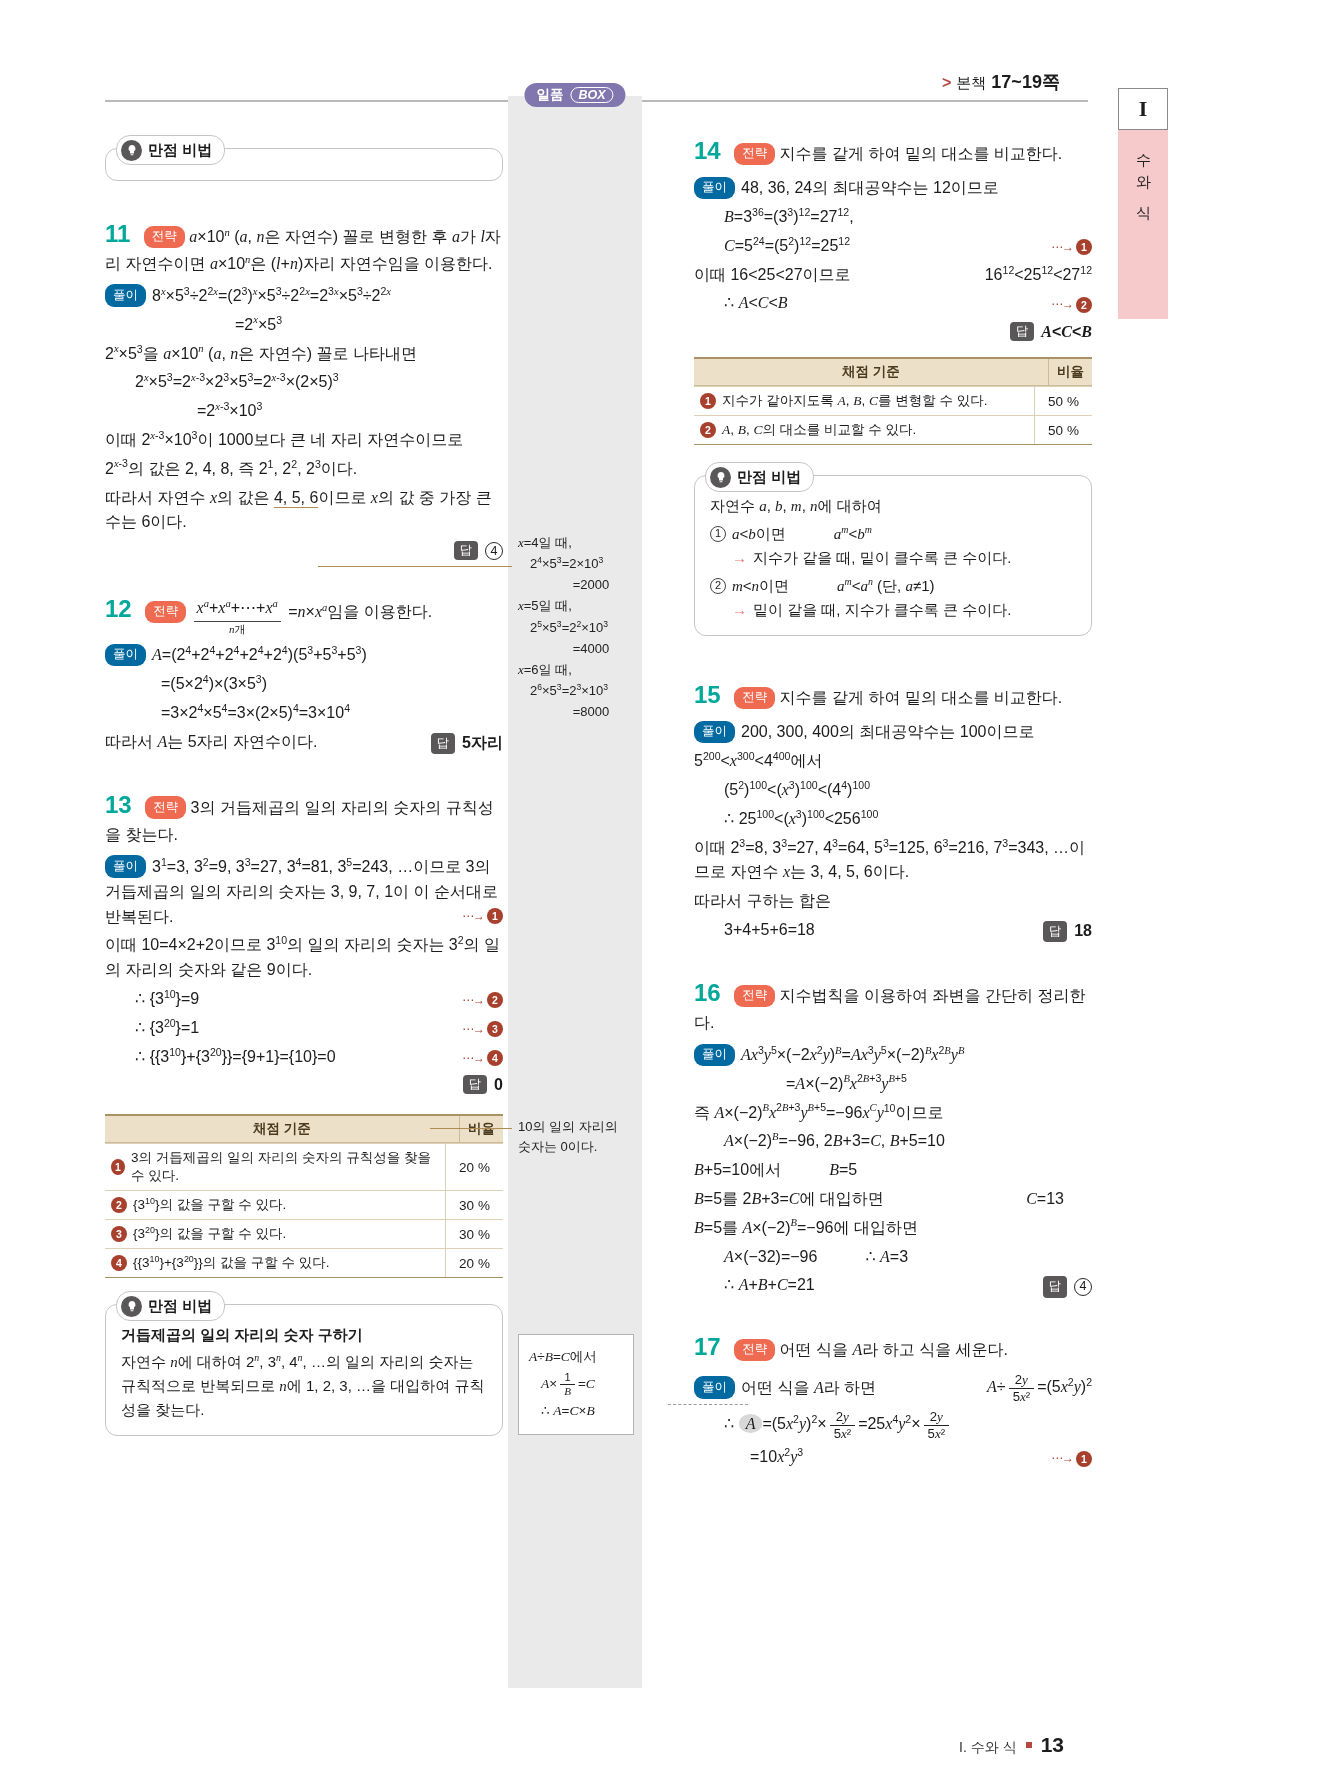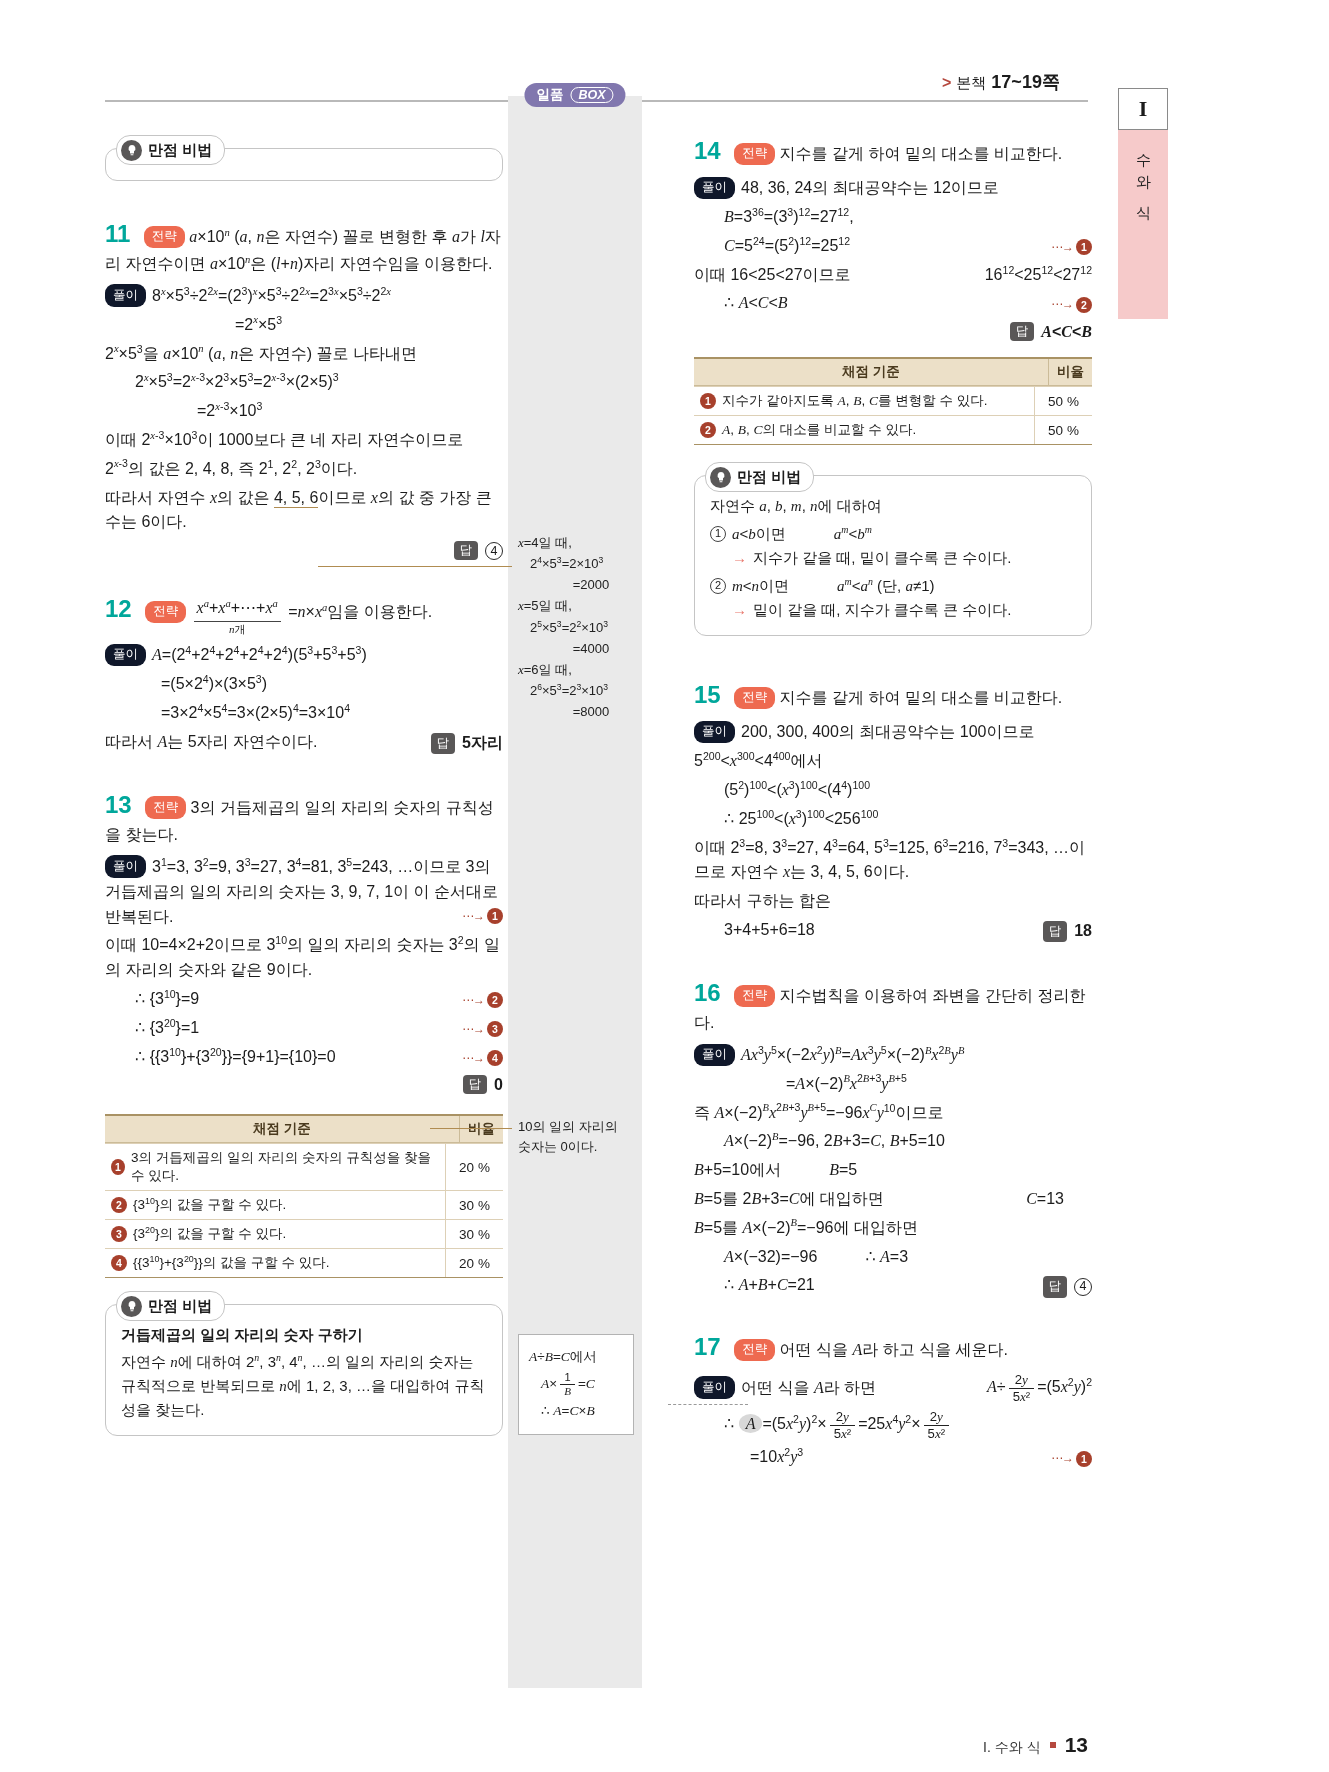--- a/index.html
+++ b/index.html
@@ -22,21 +22,21 @@
   .col { position:absolute; width:398px; }
   .col-left { left:105px; top:128px; }
   .col-right { left:688px; top:132px;margin-left:6px; }
 
   
   .prob { margin-bottom:30px; }
   .phead { line-height:1.55; margin-bottom:7px; font-size:16px; }
   .pnum { color:#00a79b; font-weight:bold; font-size:24px; margin-right:9px; }
   .badge { display:inline-block; color:#fff; font-size:12.5px; border-radius:9px; padding:1.5px 8px; vertical-align:2px; white-space:nowrap; }
   .badge.strat { background:#ee6a50; }
-  .badge.sol { background:#0f172a; margin-right:6px; }
+  .badge.sol { background:#0369a1; margin-right:6px; }
   .badge.ans { background:#595757; border-radius:4px; padding:1px 6px; }
   .stext { font-size:16px; }
 
   .line { position:relative; margin:4px 0; line-height:1.55; font-size:16px; }
   .flex { display:flex; justify-content:space-between; align-items:baseline; }
   .ind1 { padding-left:30px; }
   .ind2 { padding-left:56px; }
   .ind3 { padding-left:92px; }
   .ind4 { padding-left:130px; }
   .gap50 { margin-left:48px; }
@@ -93,21 +93,21 @@
   .n-ind1 { padding-left:12px; }
   .n-ind2 { padding-left:30px;text-align:center; }
   .note-box { background:#fff; border:1px solid #b3b3b3; padding:9px 10px; font-size:13.5px; }
   .note-box .nl { margin:3px 0; }
 
   
   .connector { position:absolute; height:0; border-top:1.3px solid #b08c51; }
   .connector.dashed { border-top:1.5px dashed #9a9a9a; }
 
   
-  .footer { position:absolute; top:1733px; left:688px; width:400px; display:flex; justify-content:flex-end; align-items:baseline; gap:9px; }
+  .footer { position:absolute; top:1733px; left:664px; width:400px; display:flex; justify-content:flex-end; align-items:baseline; gap:9px; }
   .fsec { font-size:14px; color:#333; }
   .fsq { width:6px; height:6px; background:#b5493f; display:inline-block; align-self:center; }
   .fpage { font-size:21px; font-weight:bold; }
 </style>
 </head>
 <body>
 
 <div class="page">
 
   <div class="top-rule"></div>

